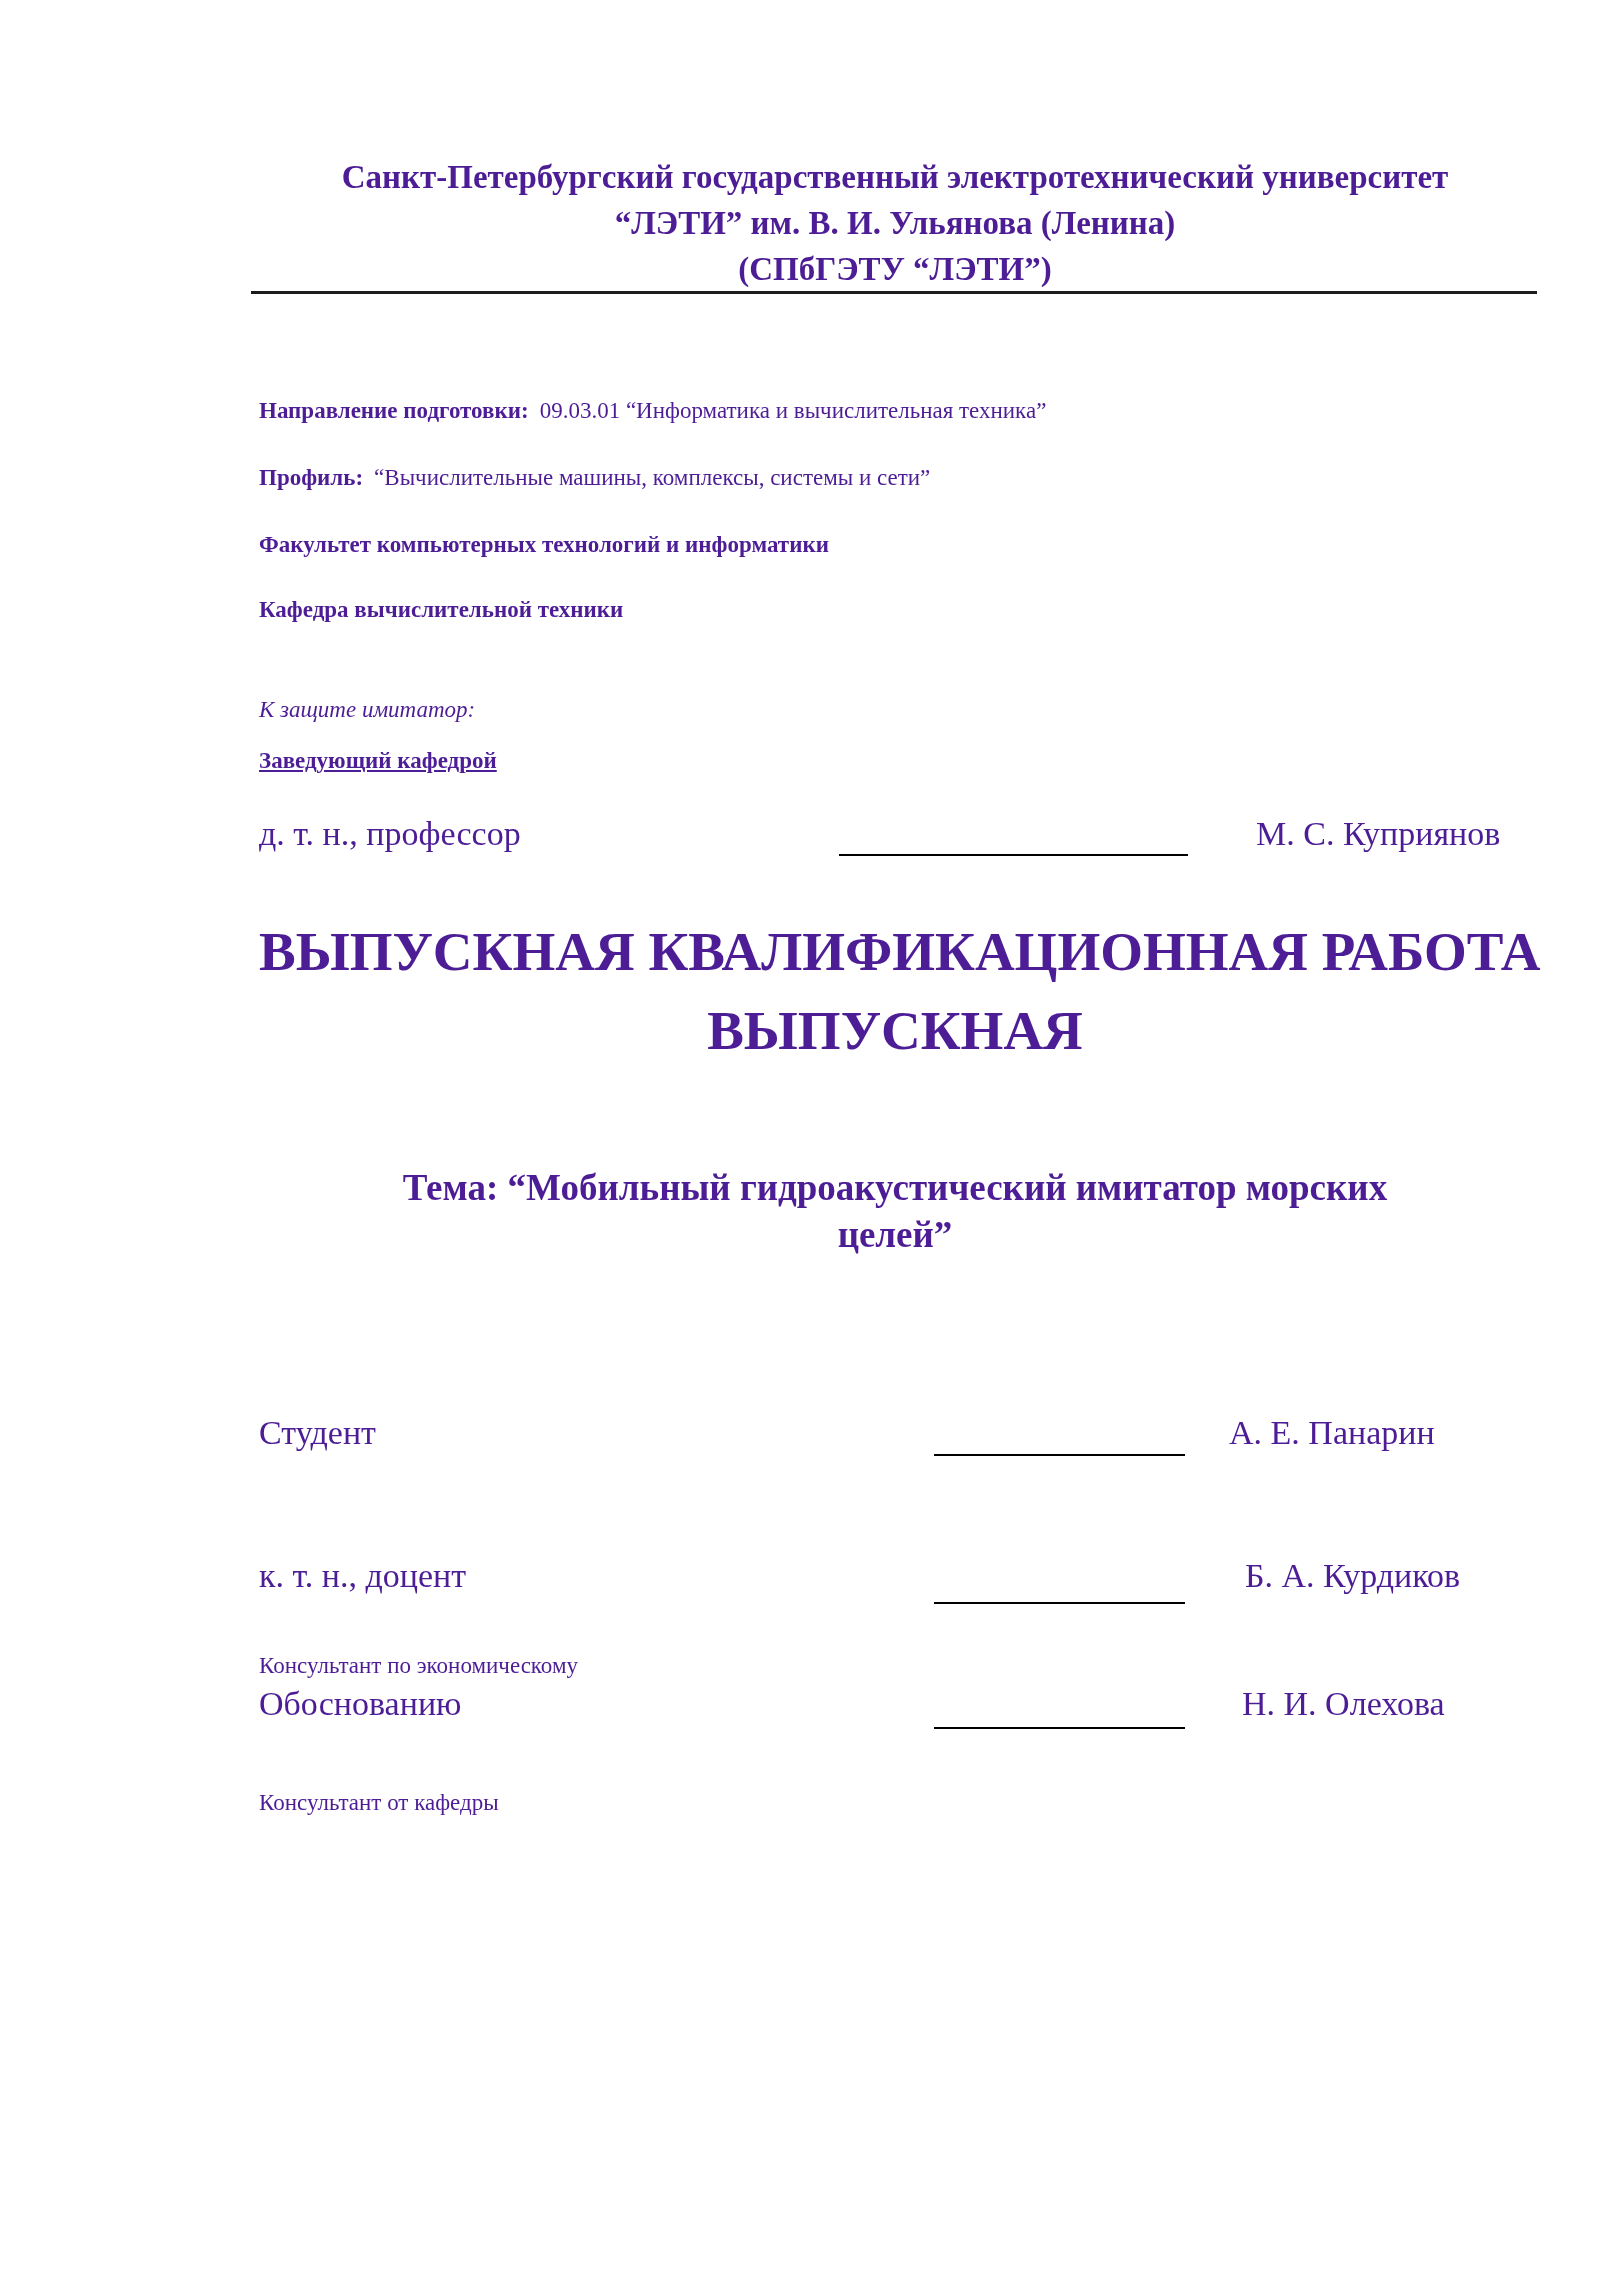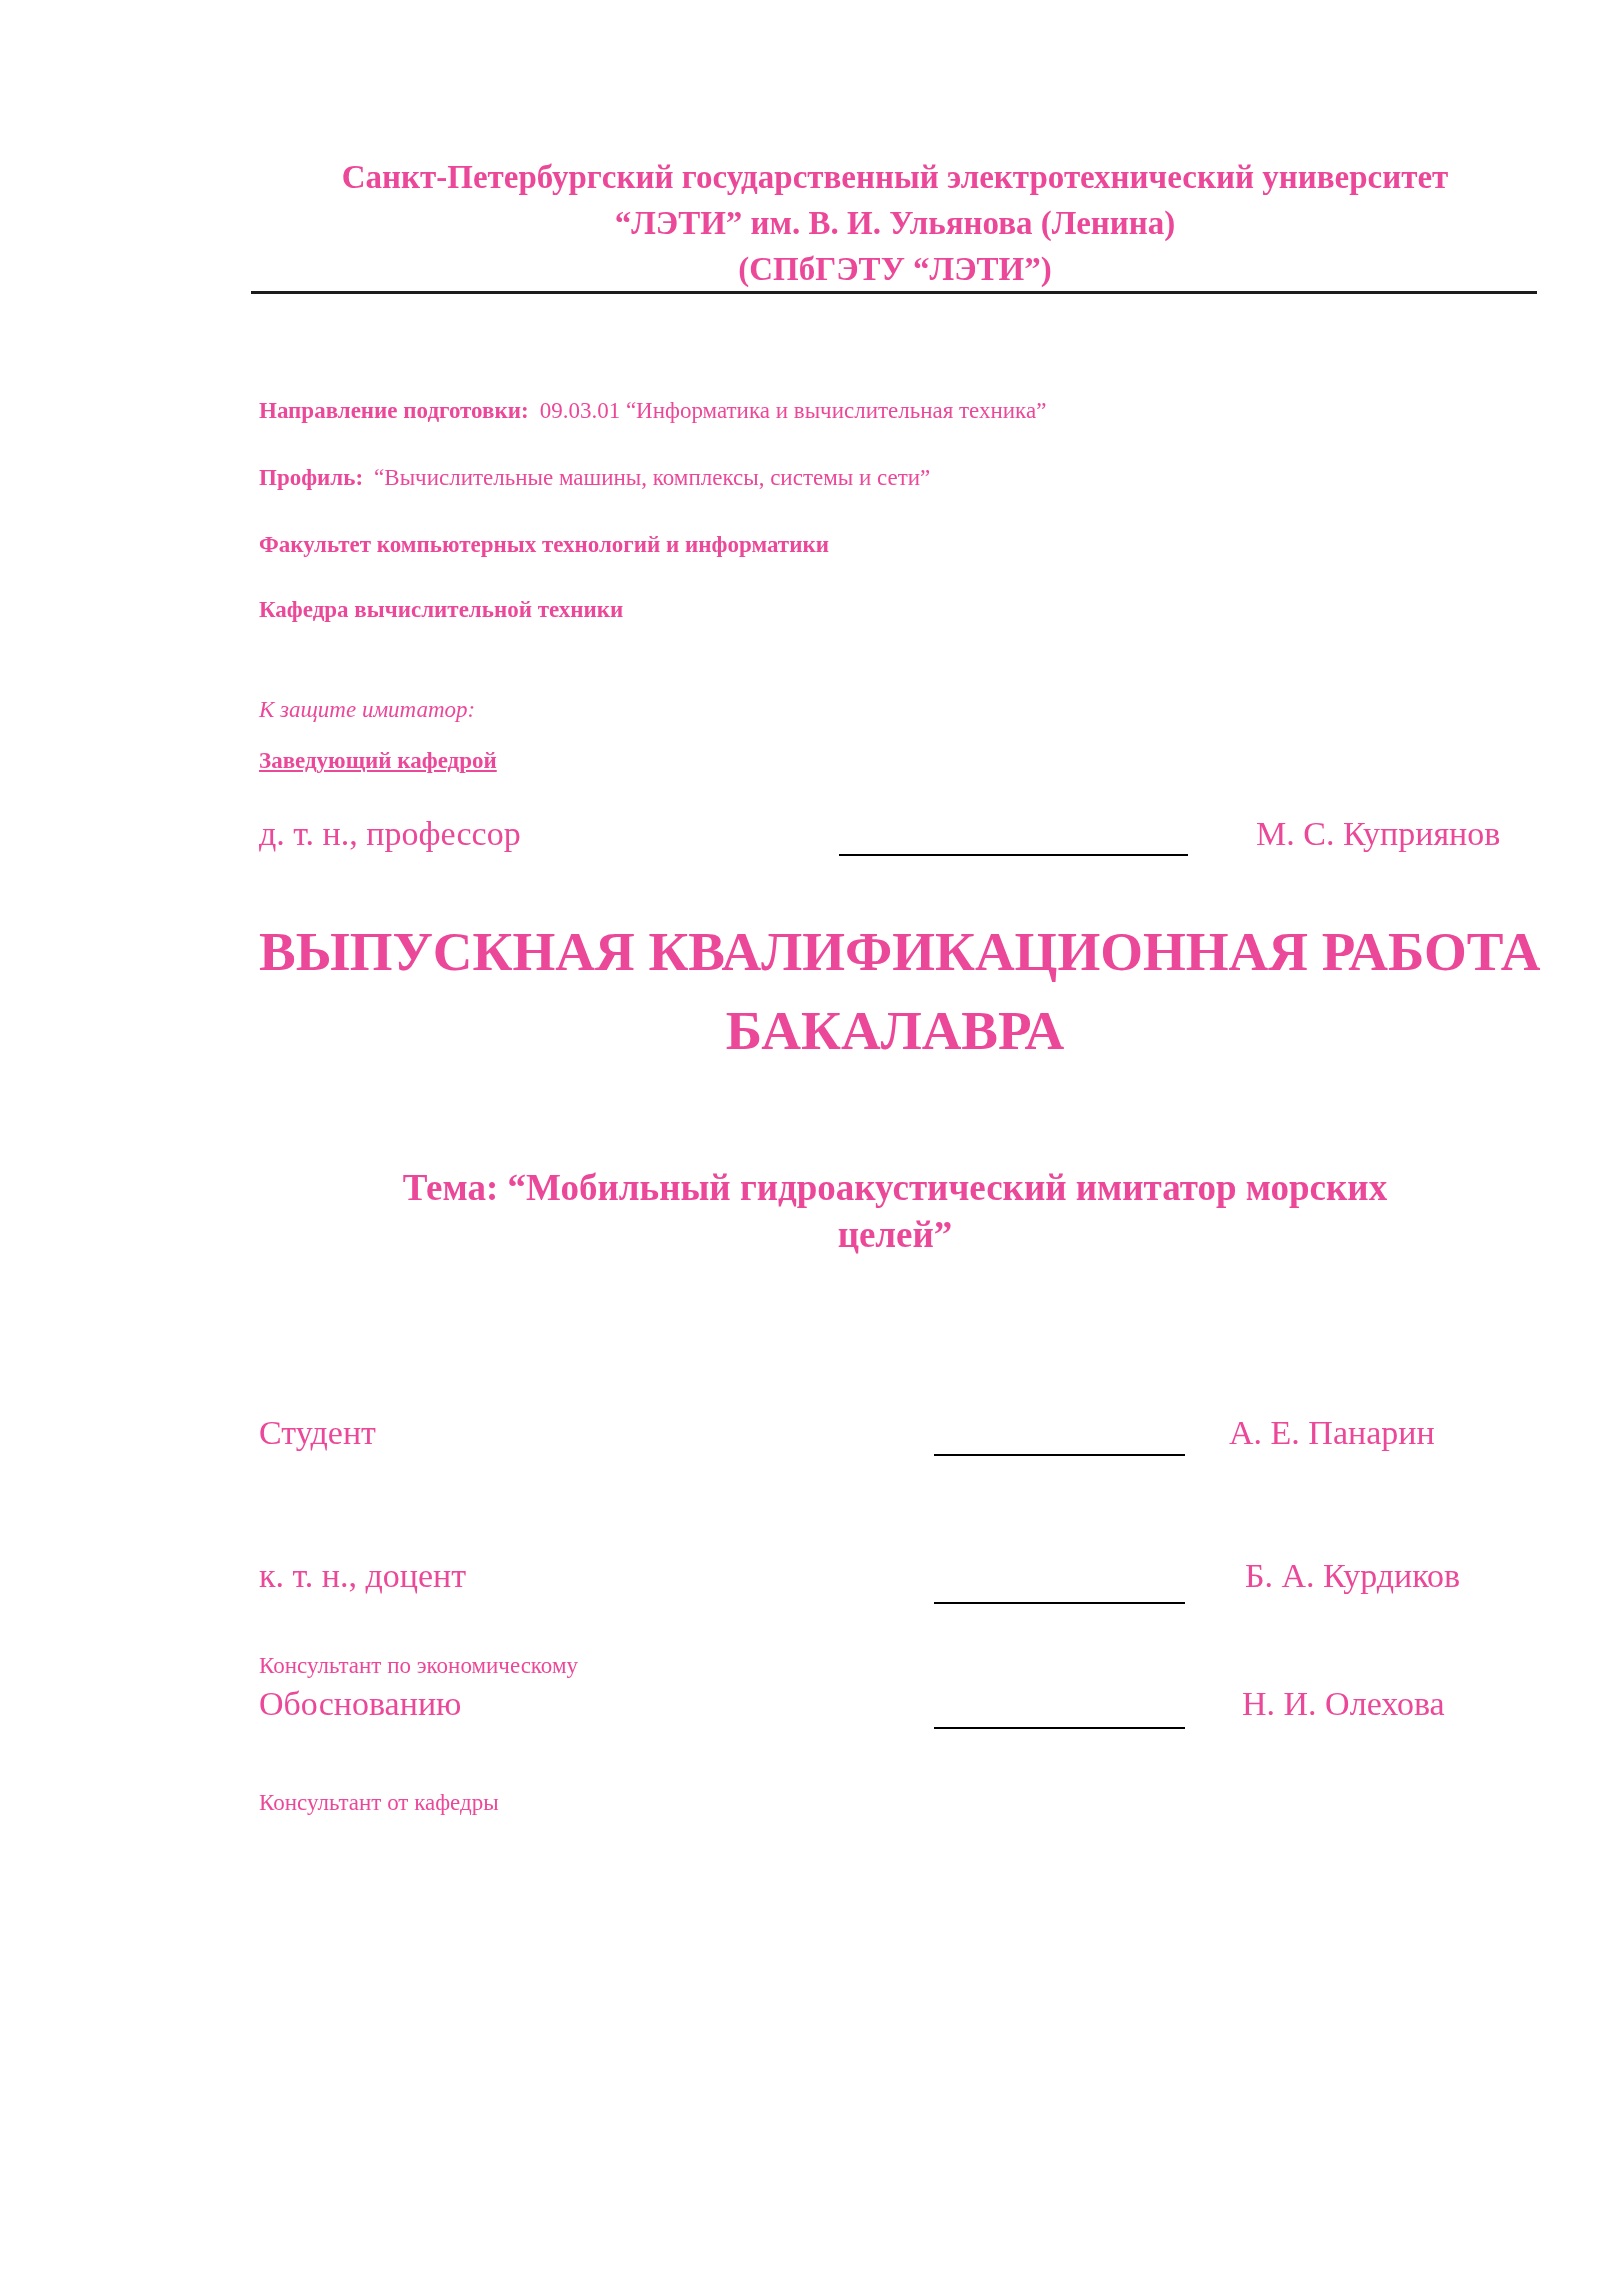--- a/index.html
+++ b/index.html
@@ -6,21 +6,21 @@
     margin: 0;
     padding: 0;
     background: #ffffff;
   }
   .page {
     position: relative;
     width: 1623px;
     height: 2015px;
     background: #ffffff;
     font-family: "Liberation Serif", "DejaVu Serif", serif;
-    color: #ec4899;
+    color: #4c1d95;
     overflow: hidden;
   }
   .abs { position: absolute; }
   .content {
     left: 259px;
     width: 1272px;
   }
   .center { text-align: center; }
   .nowrap { white-space: nowrap; }
   .b { font-weight: bold; }
@@ -101,21 +101,21 @@
 
   <div class="abs content body-line i" style="top:692px;">К защите имитатор:</div>
   <div class="abs content body-line b" style="top:743px;text-decoration:underline;">Заведующий кафедрой</div>
   <div class="abs content sig-row" style="top:816px;">
     <span class="sig-name" style="left:0;">д. т. н., профессор</span>
     <span class="sig-line" style="left:580px; width:349px; top:38px;"></span>
     <span class="sig-name" style="left:997px;">М. С. Куприянов</span>
   </div>
 
   <div class="abs content center work-title nowrap" style="top:920px;">ВЫПУСКНАЯ КВАЛИФИКАЦИОННАЯ РАБОТА</div>
-  <div class="abs content center work-title nowrap" style="top:999px;">БАКАЛАВРА</div>
+  <div class="abs content center work-title nowrap" style="top:999px;">ВЫПУСКНАЯ</div>
 
   <div class="abs content center theme-line nowrap" style="top:1164px;">Тема: “Мобильный гидроакустический имитатор морских</div>
   <div class="abs content center theme-line nowrap" style="top:1211px;">целей”</div>
 
   <div class="abs content sig-row" style="top:1415px;">
     <span class="sig-name" style="left:0;">Студент</span>
     <span class="sig-line" style="left:675px; width:251px; top:39px;"></span>
     <span class="sig-name" style="left:970px;">А. Е. Панарин</span>
   </div>
 

